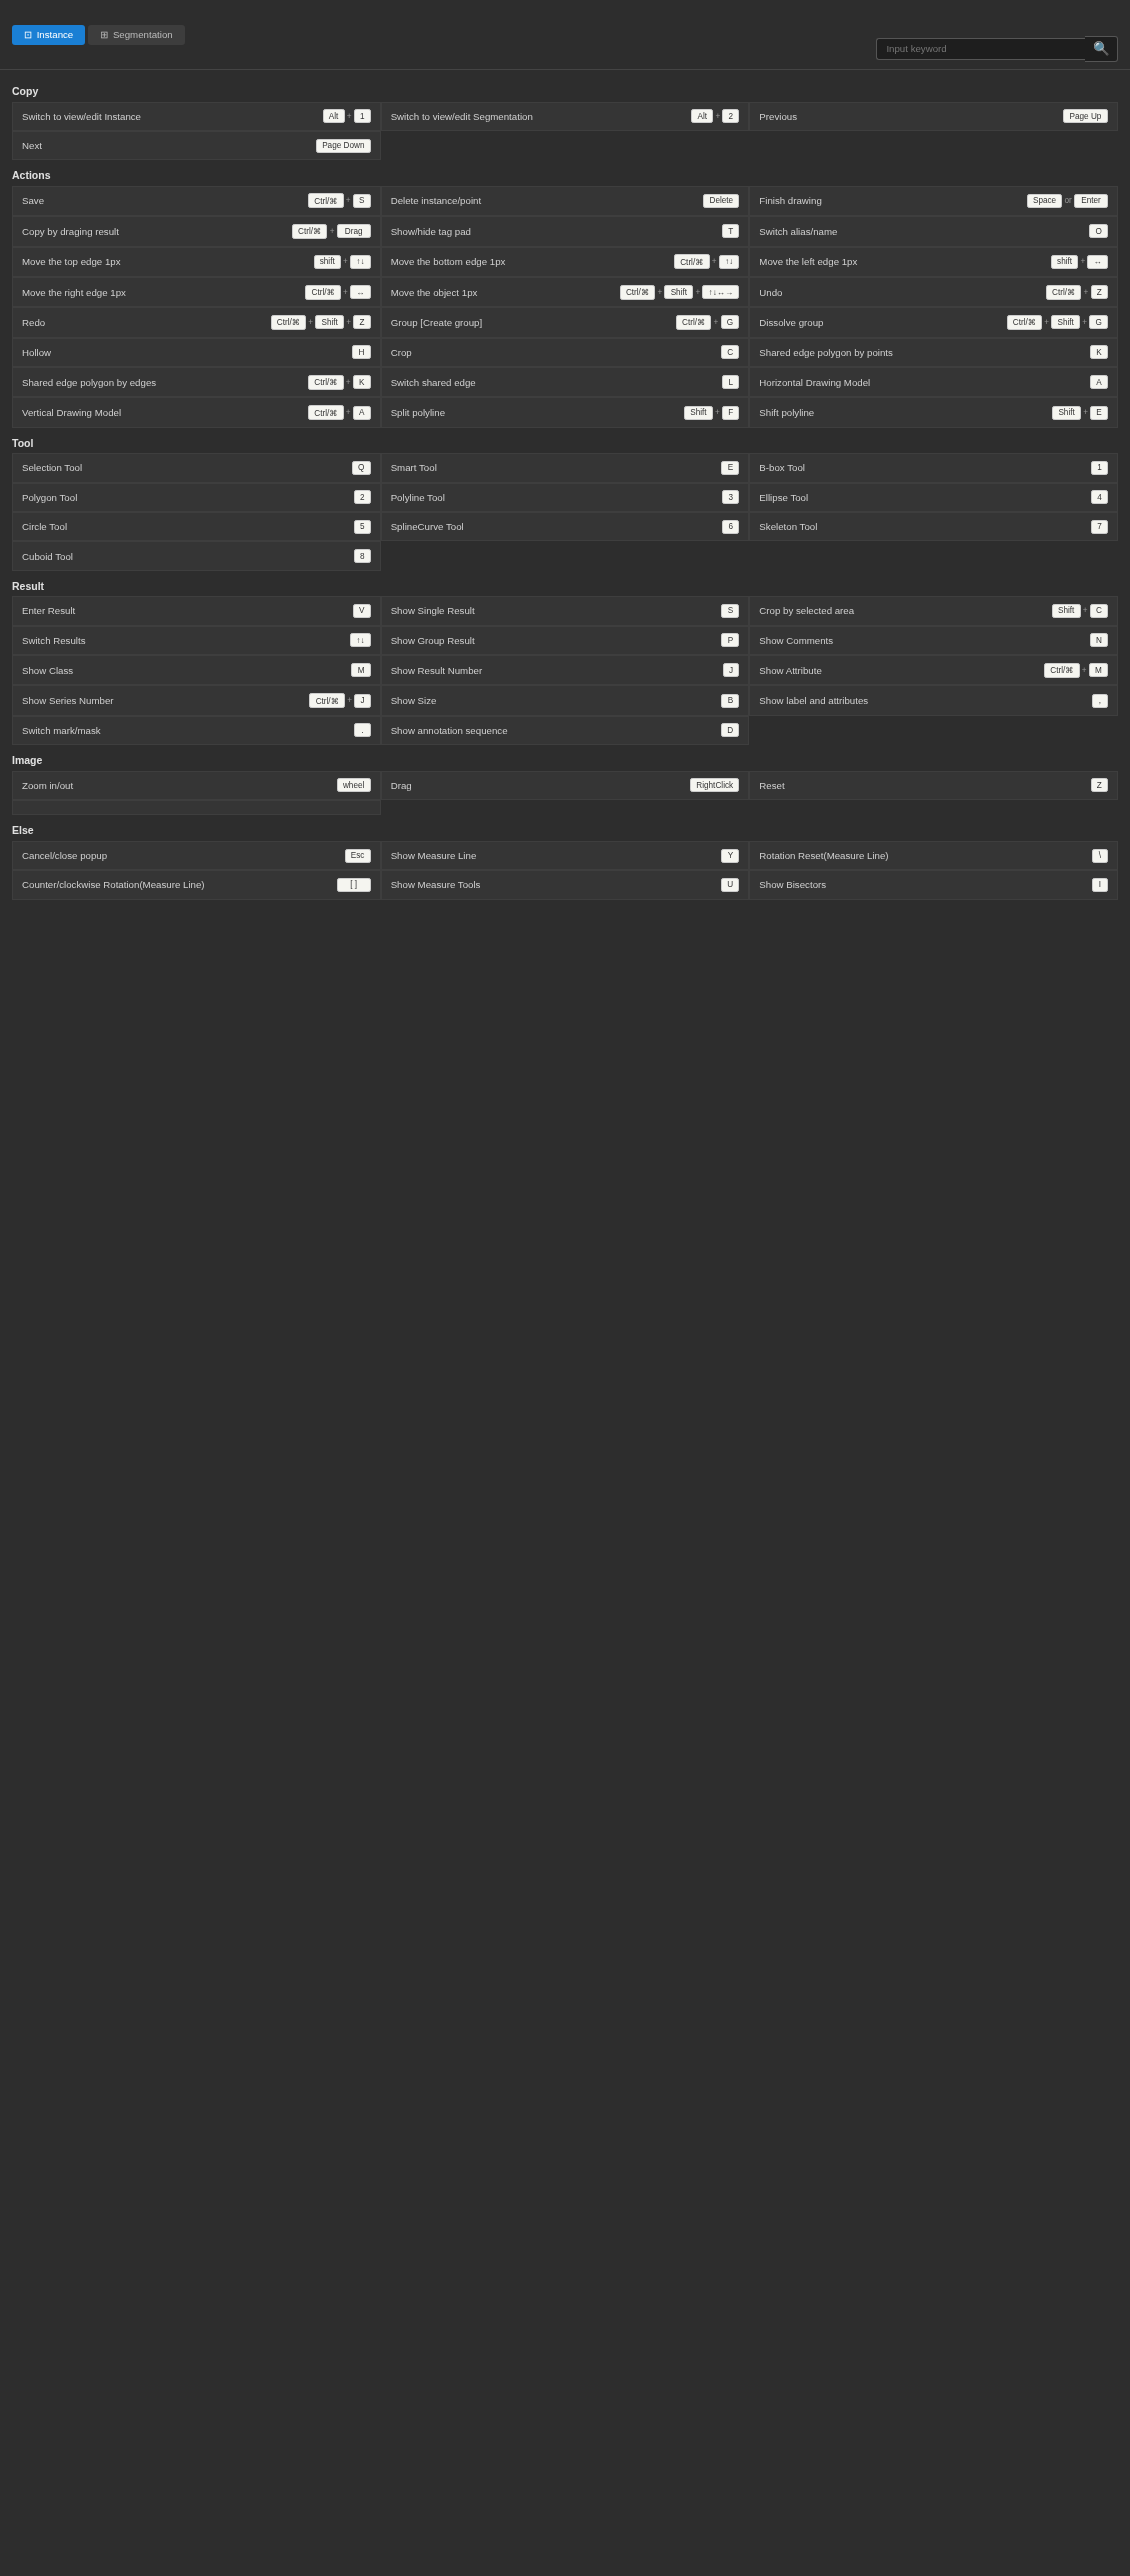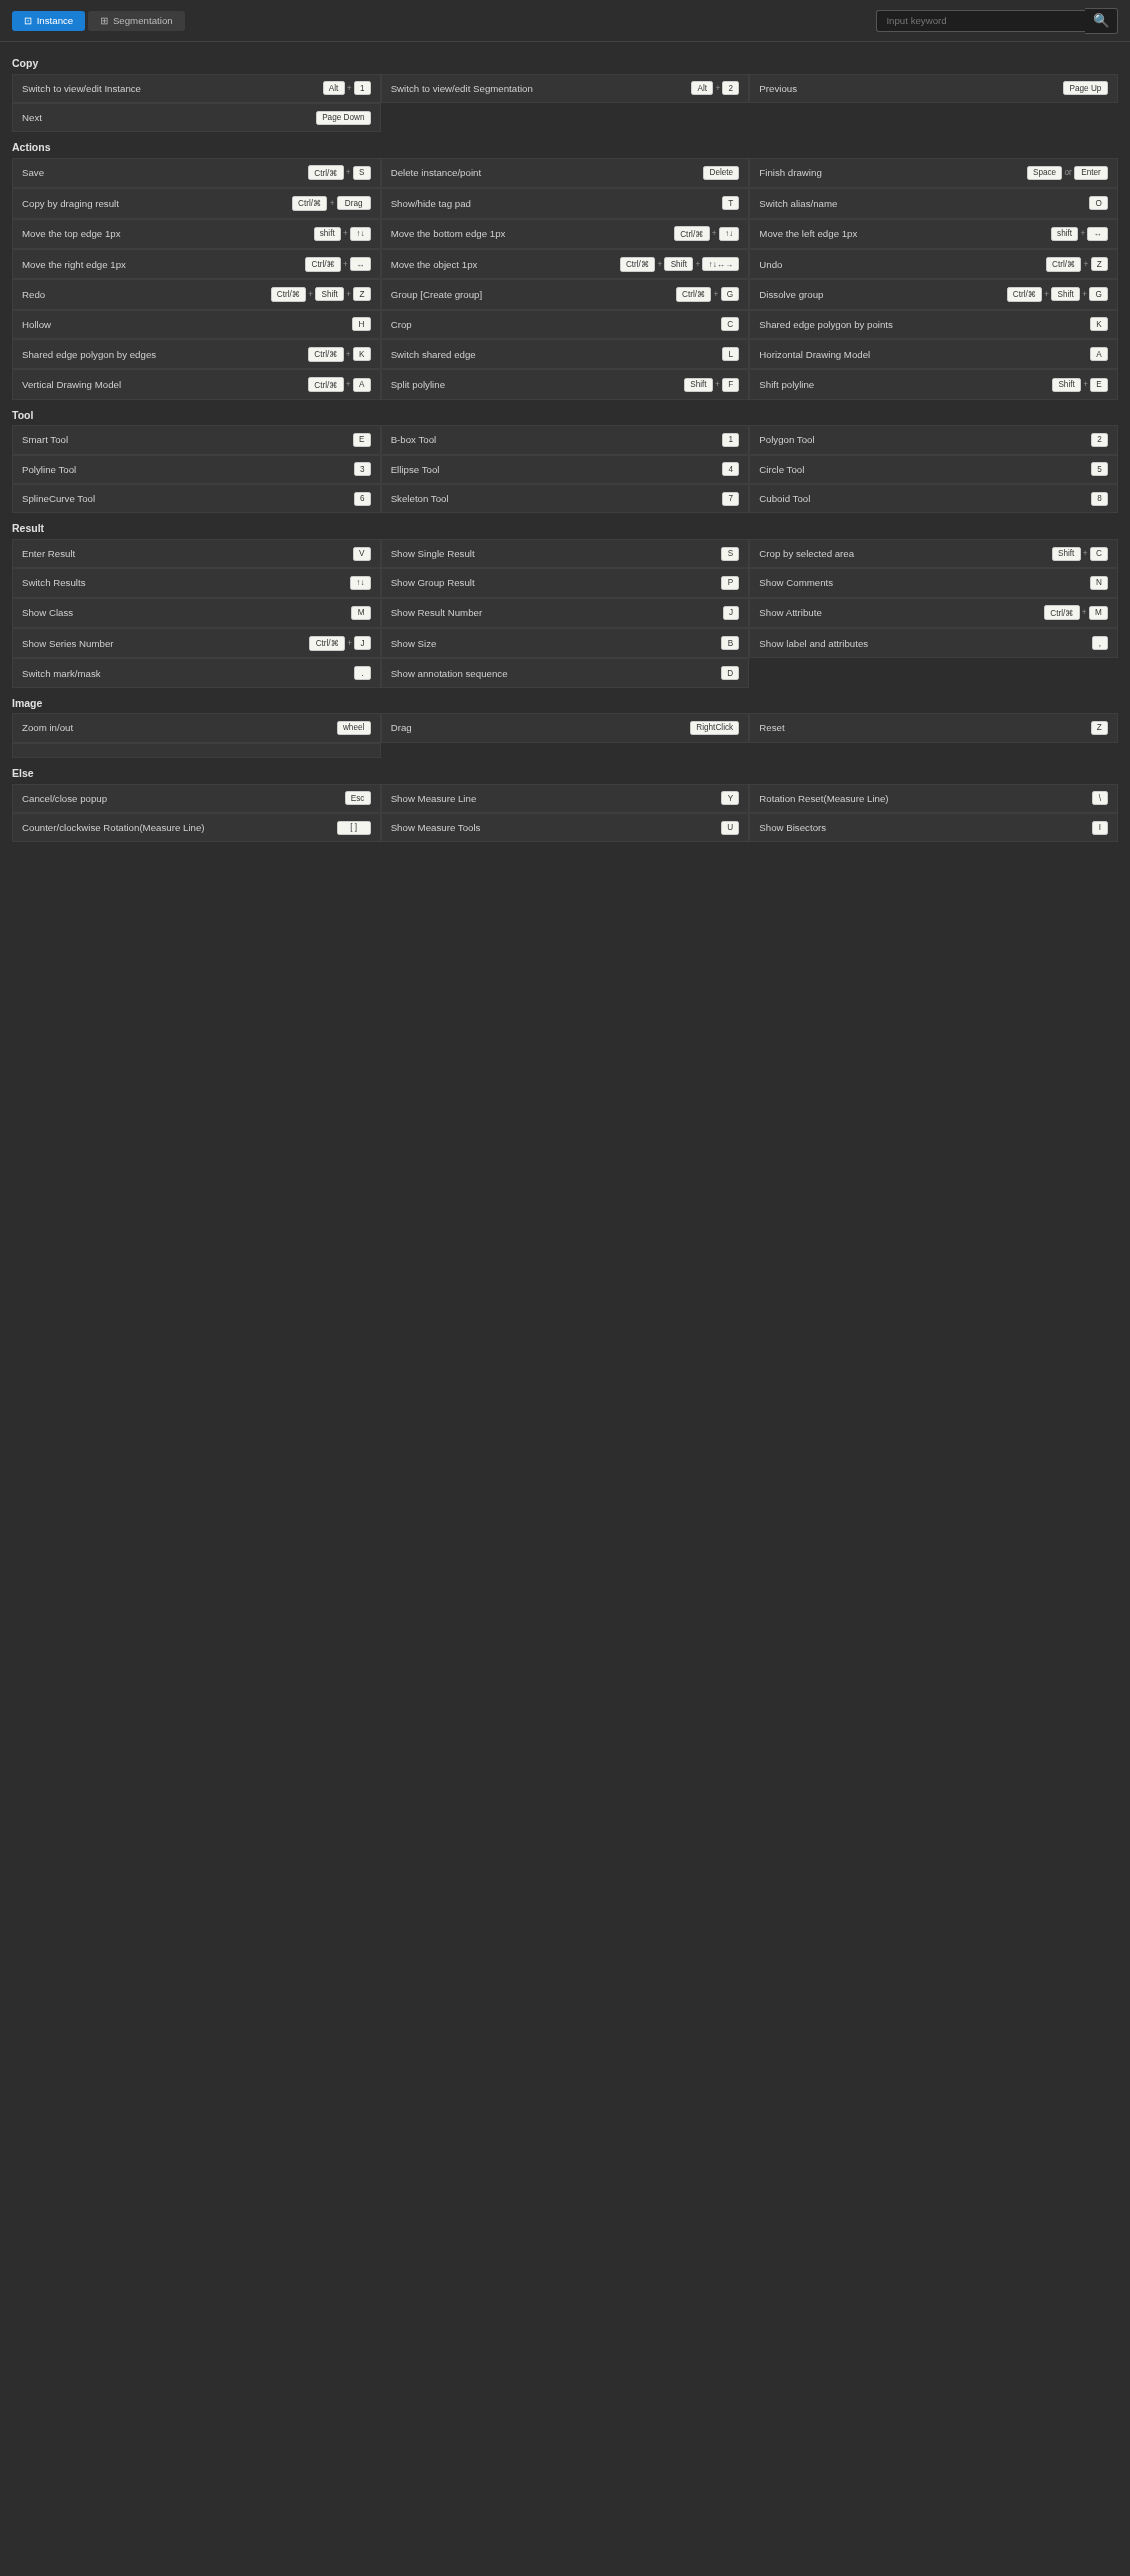--- a/index.html
+++ b/index.html
@@ -43,20 +43,21 @@
 
     .tab.inactive {
       background-color: #3d3d3d;
       color: #bbb;
     }
 
     .search-container {
       display: flex;
       align-items: center;
       gap: 0;
+      margin-top: 28px;
     }
 
     .search-input {
       background-color: #1e1e1e;
       border: 0.7px solid #555;
       border-right: none;
       border-radius: 3px 0 0 3px;
       color: #bbb;
       padding: 4.5px 9px;
       font-size: 9.7px;
@@ -370,20 +371,26 @@
         <div class="key-combo">
           <span class="key">Shift</span>
           <span class="or-sign">+</span>
           <span class="key">E</span>
         </div>
       </div>
     </div>
     <div class="section-header">Tool</div>
     <div class="shortcuts-grid">
       <div class="shortcut-row">
+        <span class="shortcut-label">Selection Tool</span>
+        <div class="key-combo">
+          <span class="key">Q</span>
+        </div>
+      </div>
+      <div class="shortcut-row">
         <span class="shortcut-label">Smart Tool</span>
         <div class="key-combo">
           <span class="key">E</span>
         </div>
       </div>
       <div class="shortcut-row">
         <span class="shortcut-label">B-box Tool</span>
         <div class="key-combo">
           <span class="key">1</span>
         </div>

